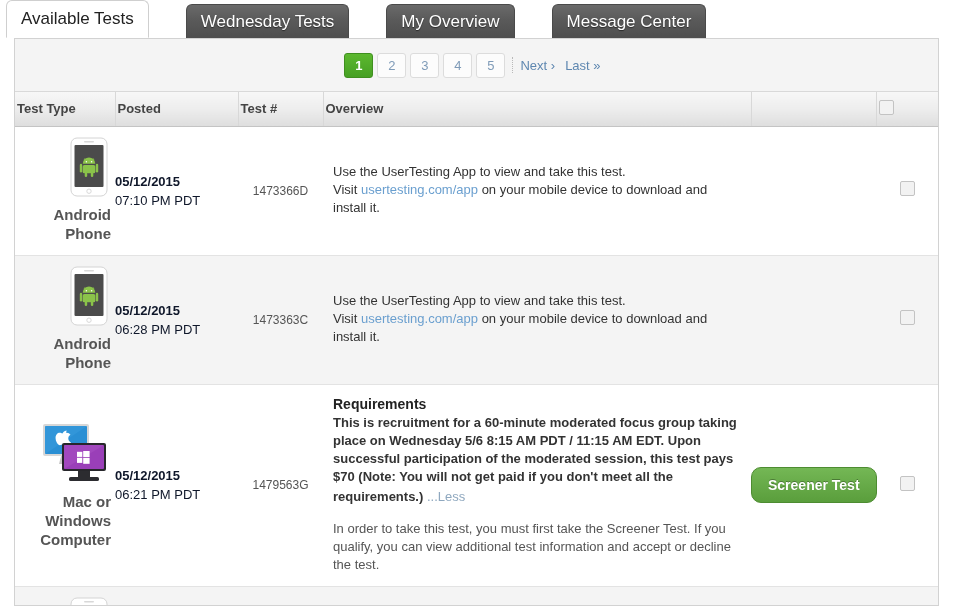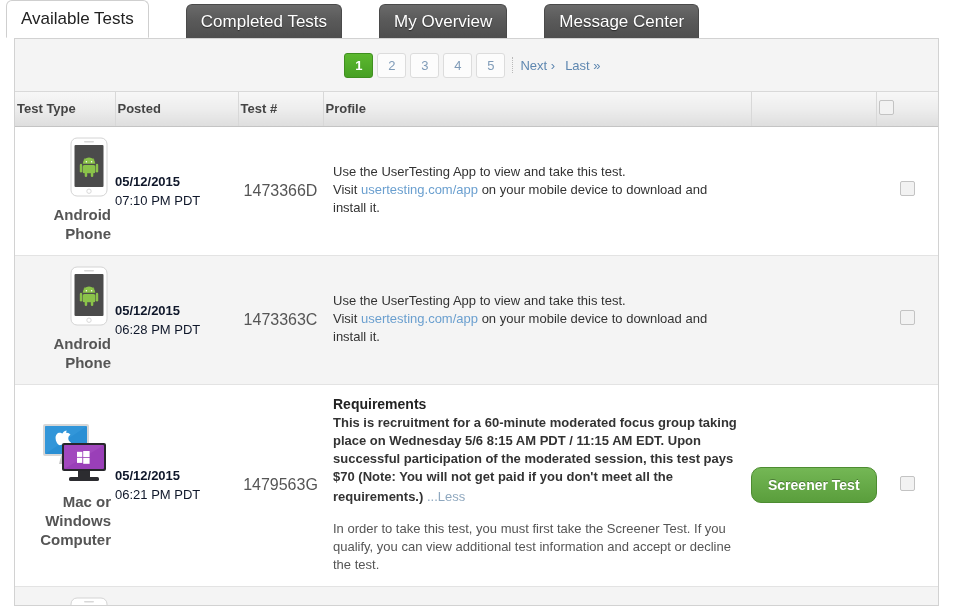--- a/index.html
+++ b/index.html
@@ -128,21 +128,21 @@
   .devcell { text-align: right; padding: 10px 4px 12px 4px; }
   .devlabel {
     font-size: 15px; font-weight: bold; color: #555555;
     line-height: 19px; margin-top: 4px;
   }
   .posted {
     text-align: left; font-size: 13px; color: #0f172a; line-height: 19px;
   }
   .posted .d { font-weight: bold; }
   .testnum {
-    text-align: center; font-size: 16px; color: #555555;
+    text-align: center; font-size: 12px; color: #555555;
   }
   .overview {
     padding: 10px 14px 12px 10px;
     font-size: 13px; color: #333333; line-height: 18px;
   }
   .overview .reqtitle { font-weight: bold; font-size: 14px; color:#222; display:block; margin-bottom:1px;}
   .overview .bold { font-weight: bold; }
   .overview a.link { color: #6a9fcf; text-decoration: none; cursor: pointer; }
   .overview .lesslink { color: #8fa8bf; cursor: pointer; display:inline-block; margin-top:2px; font-size:13px;}
   .overview .sub {
@@ -174,21 +174,21 @@
   .icon-android { width: 44px; height: 60px; display:inline-block; position: relative; }
   .icon-mac { width: 78px; height: 64px; display:inline-block; position: relative; }
 </style>
 </head>
 <body>
 
 <div id="page">
 
   <div class="tabbar">
     <div class="tab active"><span>Available Tests</span></div>
-    <div class="tab inactive"><span>Completed Tests</span></div>
+    <div class="tab inactive"><span>Wednesday Tests</span></div>
     <div class="tab inactive"><span>My Overview</span></div>
     <div class="tab inactive"><span>Message Center</span></div>
   </div>
 
   <div class="panel">
 
     <div class="pager">
       <span class="pg cur">1</span>
       <span class="pg">2</span>
       <span class="pg">3</span>
@@ -198,21 +198,21 @@
       <span class="pglink">Next ›</span>
       <span class="pglink">Last »</span>
     </div>
 
     <table class="tests">
       <thead>
         <tr>
           <th class="c-type">Test Type</th>
           <th class="c-posted">Posted</th>
           <th class="c-num">Test #</th>
-          <th class="c-over">Profile</th>
+          <th class="c-over">Overview</th>
           <th class="c-act"></th>
           <th class="c-chk">
             <span class="chk"></span>
           </th>
         </tr>
       </thead>
       <tbody>
 
         <tr class="row-odd">
           <td>

